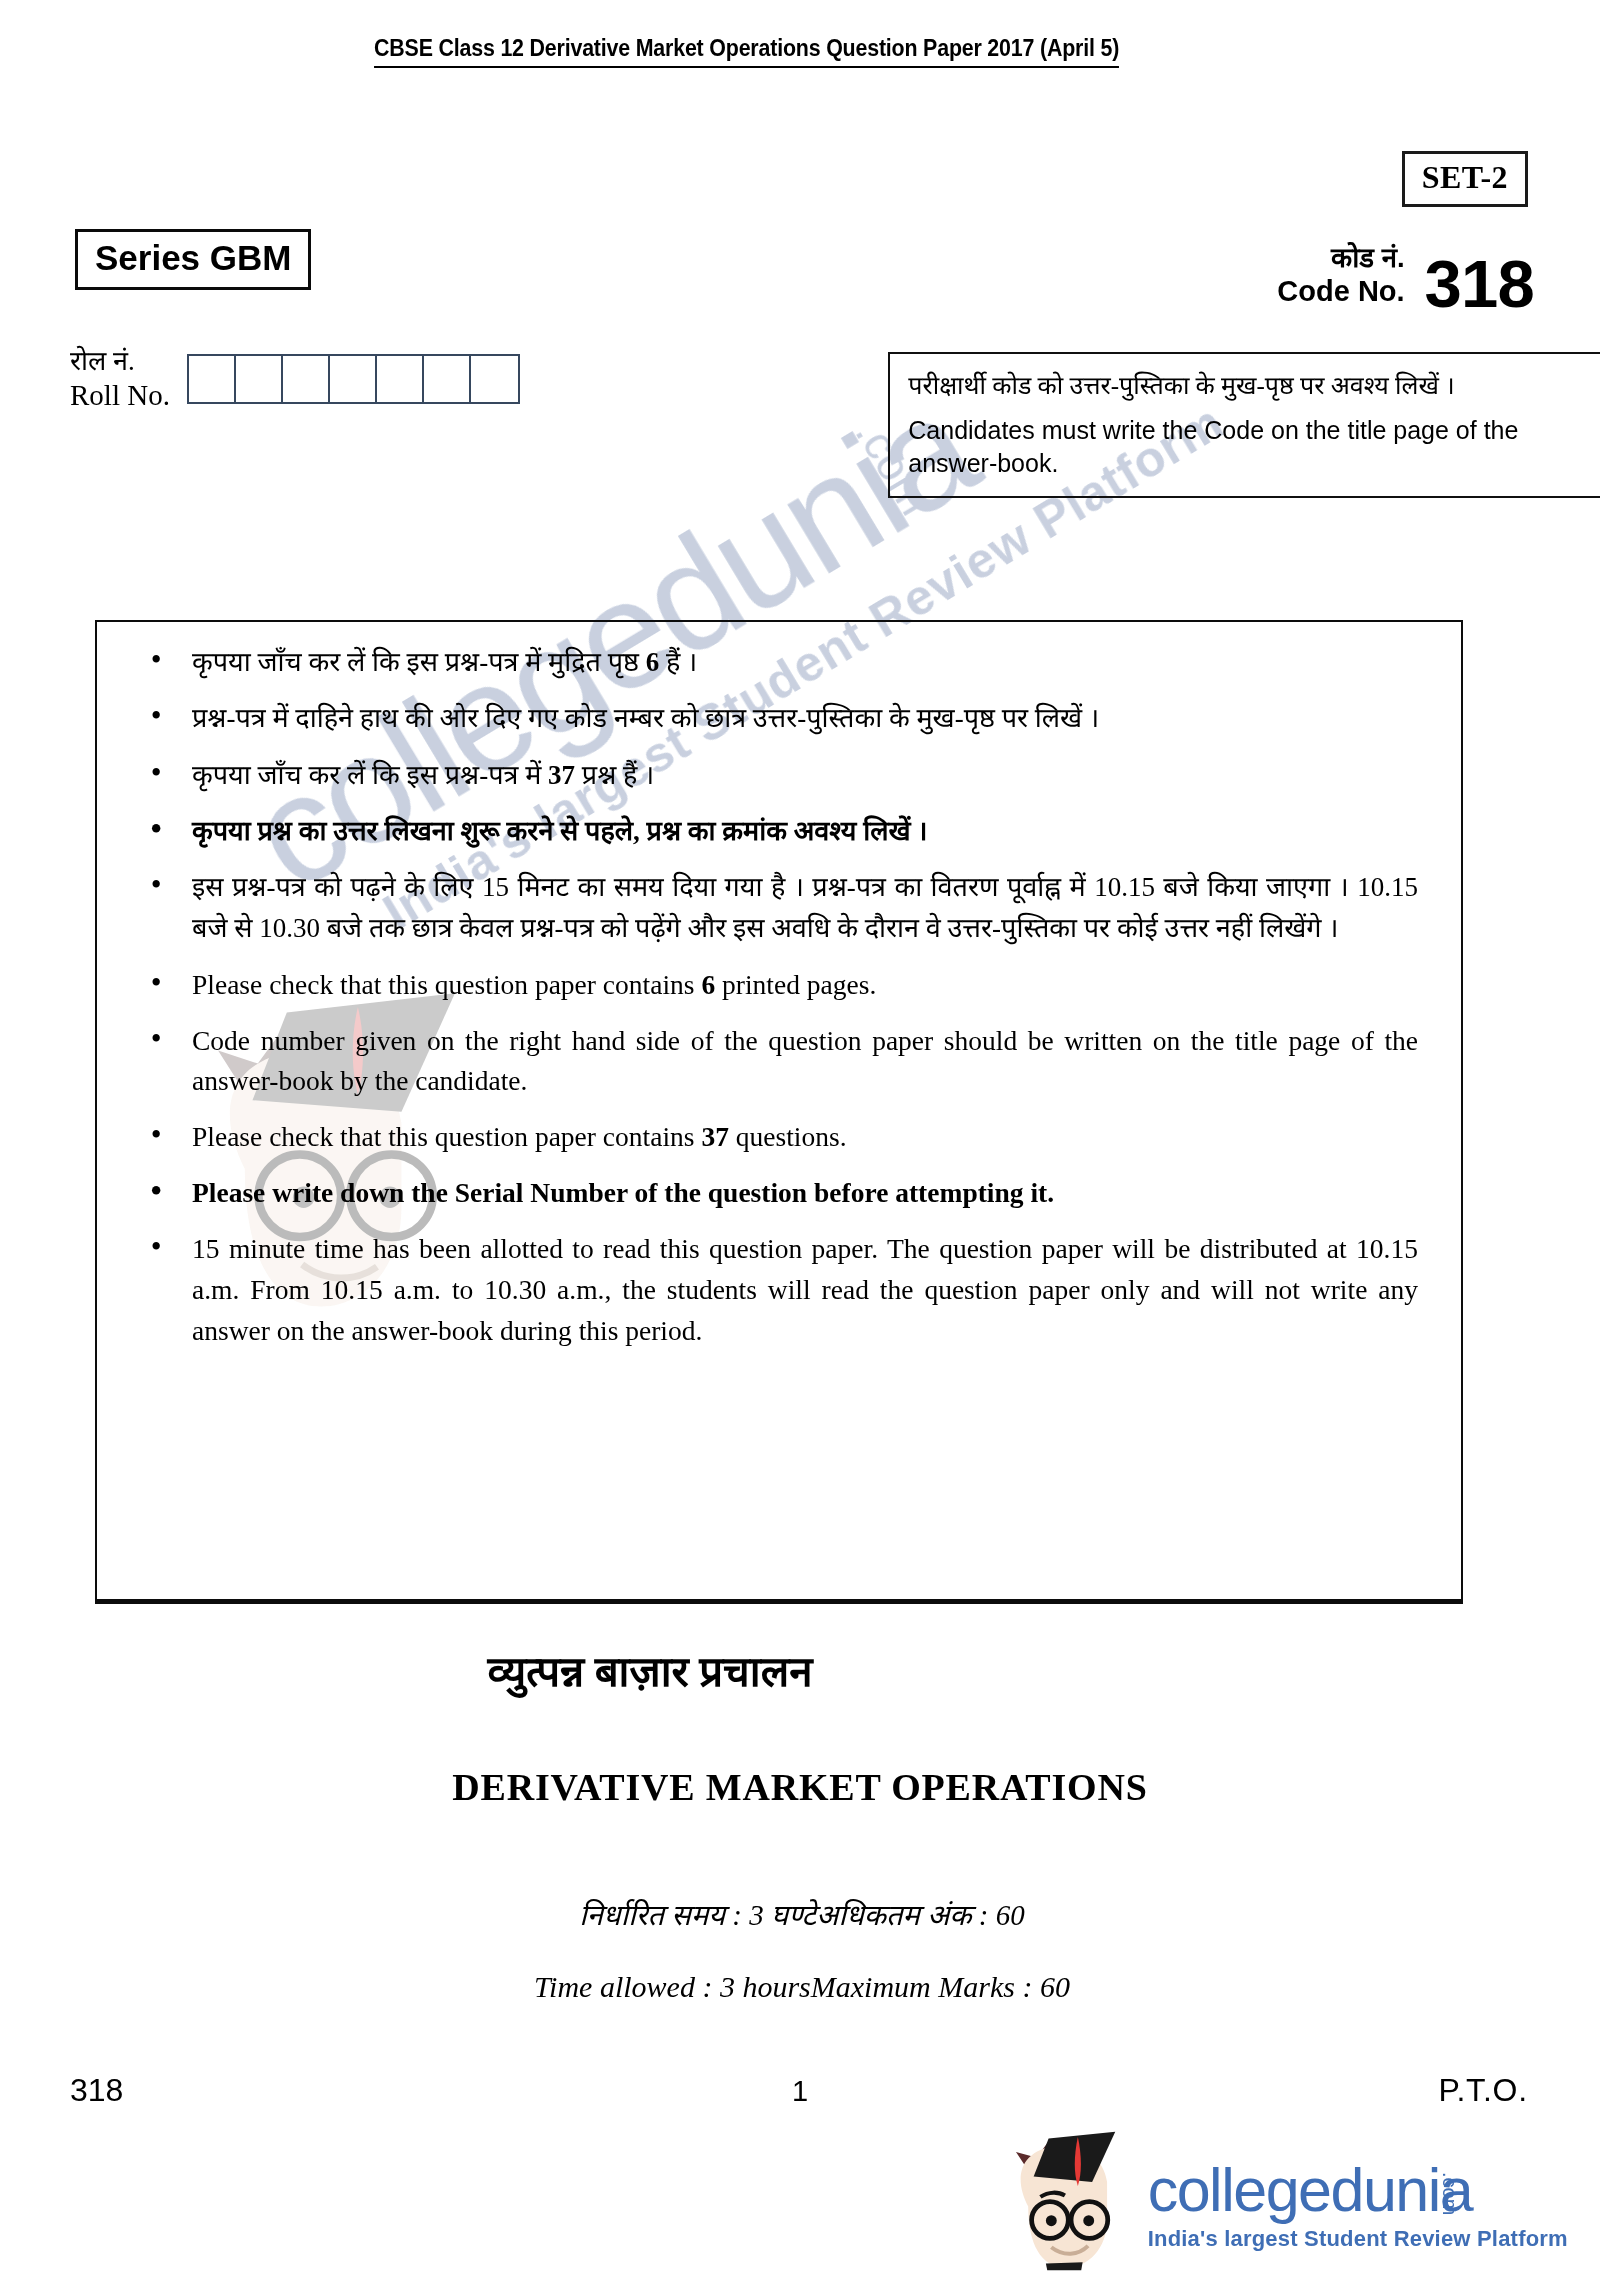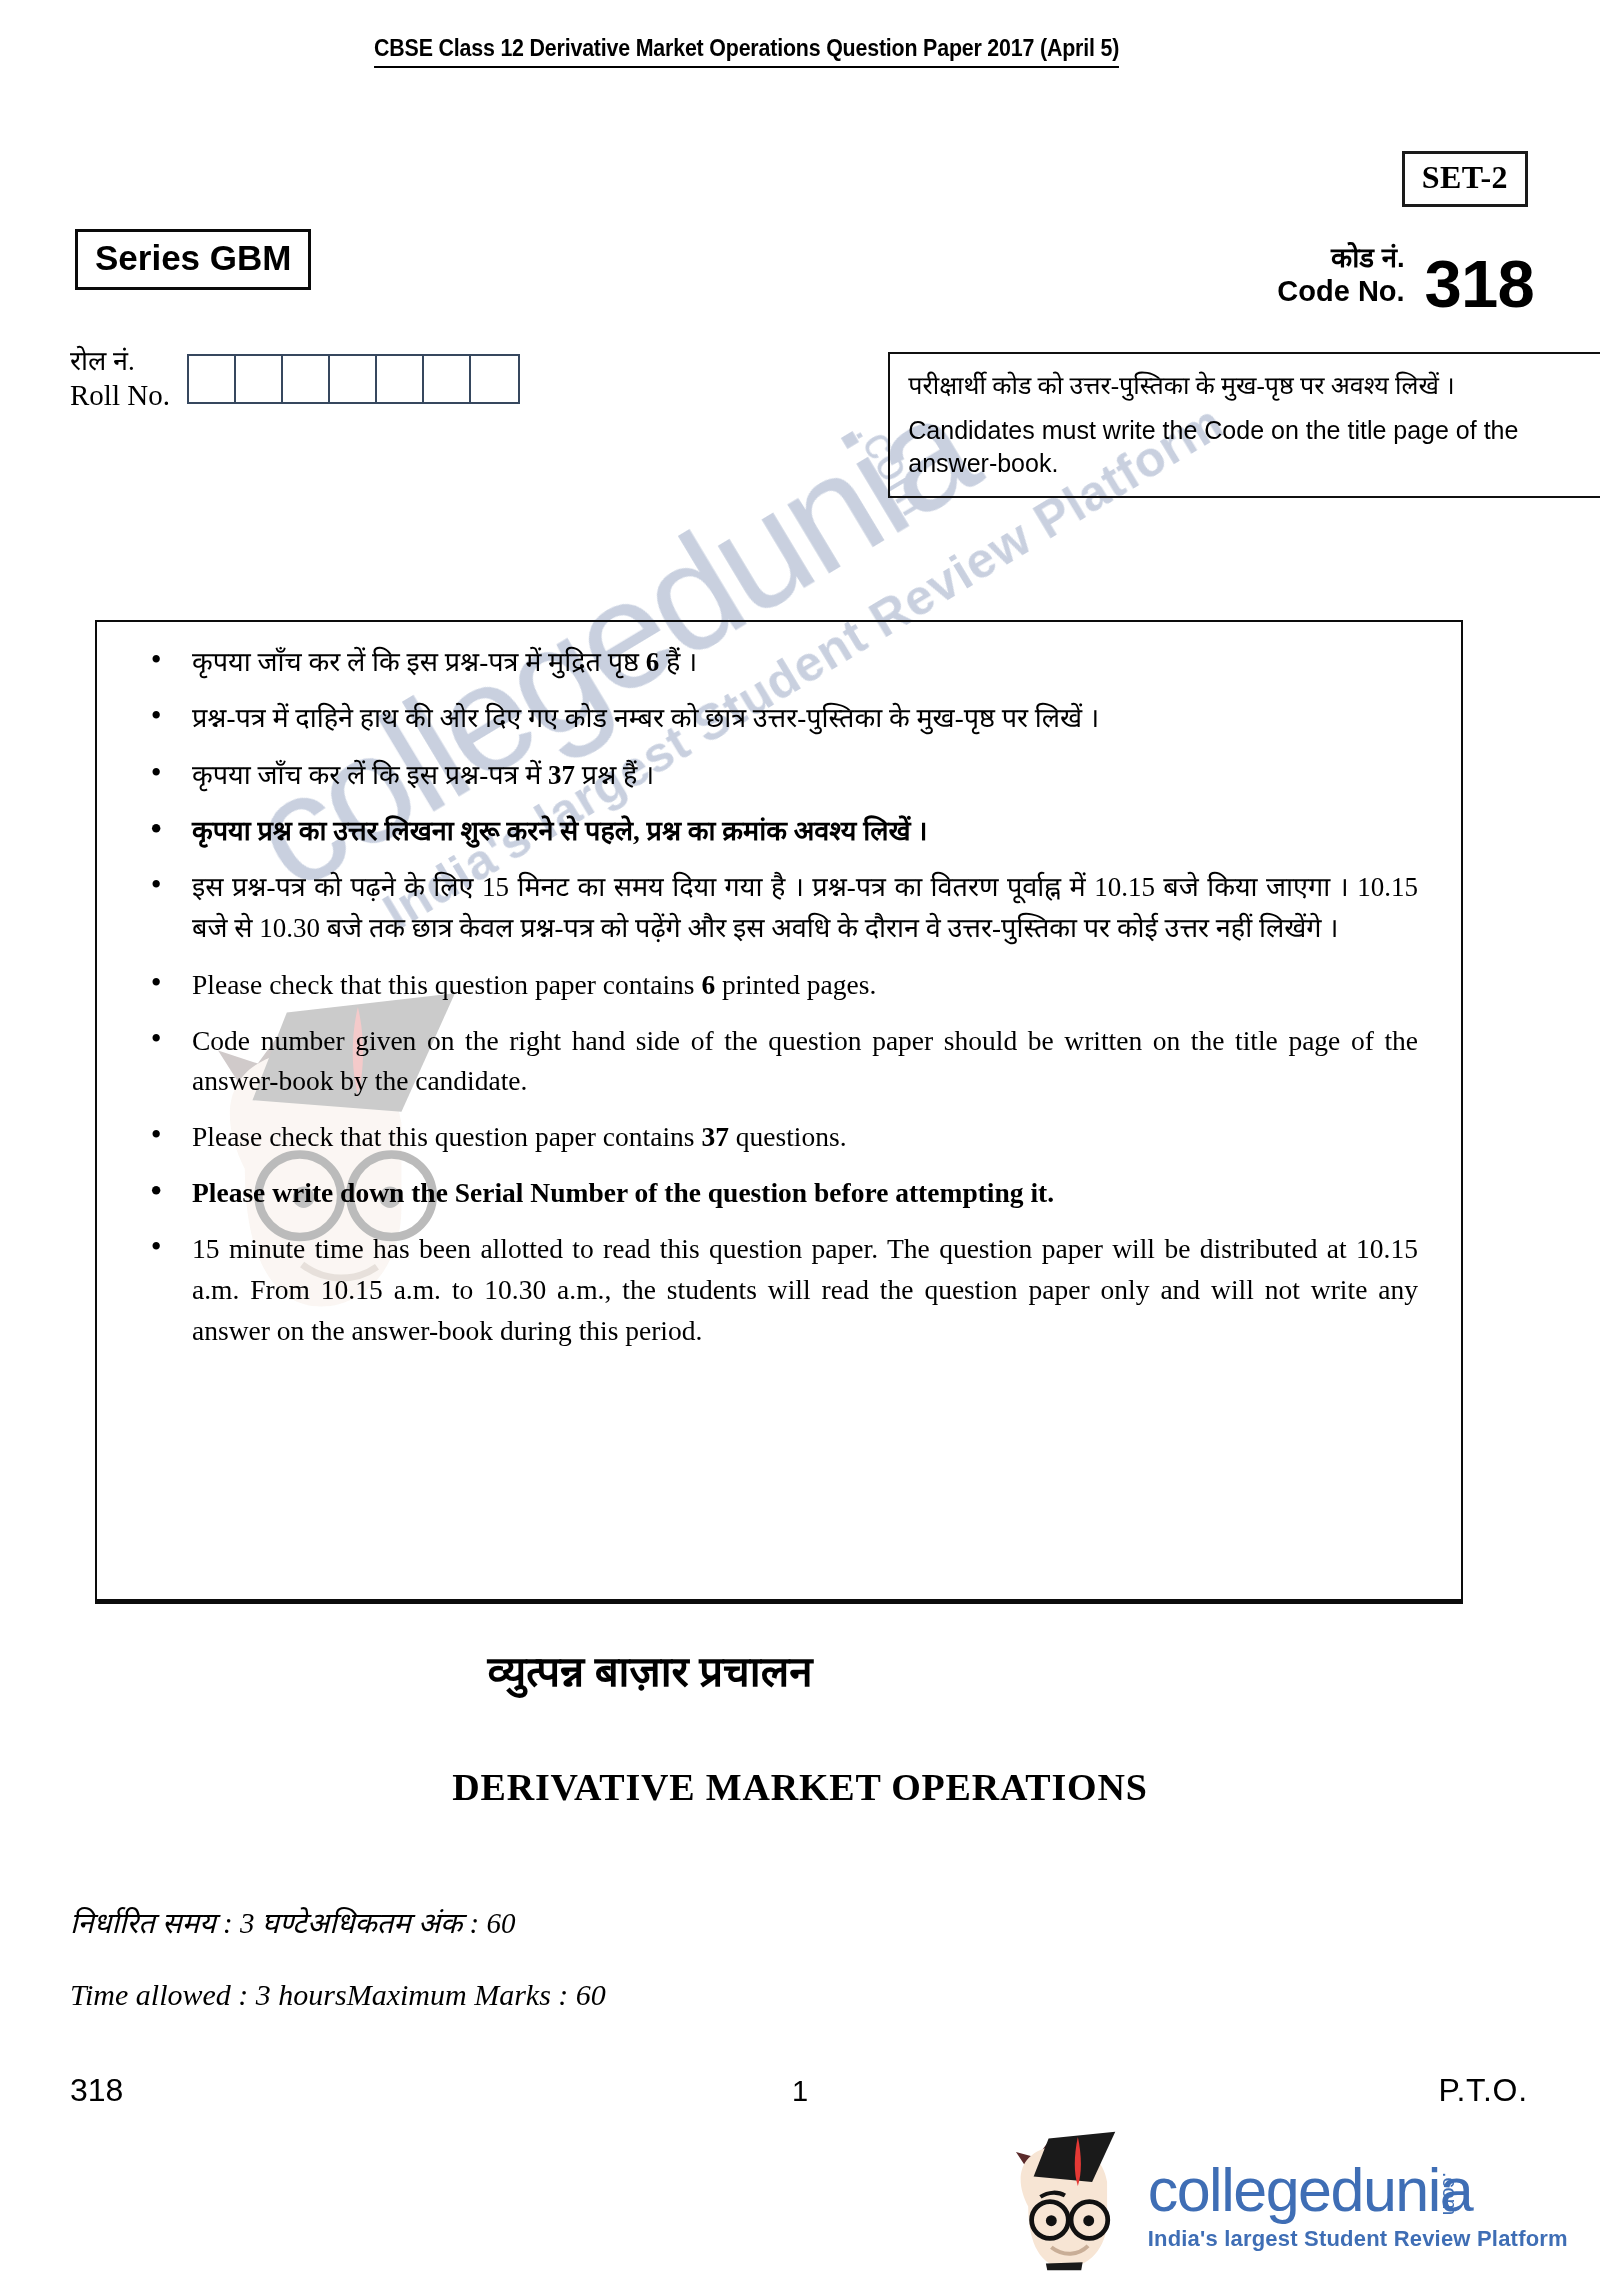--- a/index.html
+++ b/index.html
@@ -269,24 +269,23 @@
     letter-spacing: 0.8px;
     z-index: 3;
   }
 
   
   .meta-row {
     position: absolute;
     left: 70px;
     width: 1464px;
     display: flex;
-    justify-content: flex-start;
+    justify-content: center;
     font-style: italic;
     z-index: 3;
-    margin-top: 8px;
   }
   .meta-hi { top: 1894px; font-size: 29px; font-family: "Liberation Serif", serif; }
   .meta-en { top: 1970px; font-size: 30px; font-family: "Liberation Serif", serif; }
 
   
   .footer-code {
     position: absolute;
     left: 70px;
     top: 2072px;
     font-family: "Liberation Sans", sans-serif;

